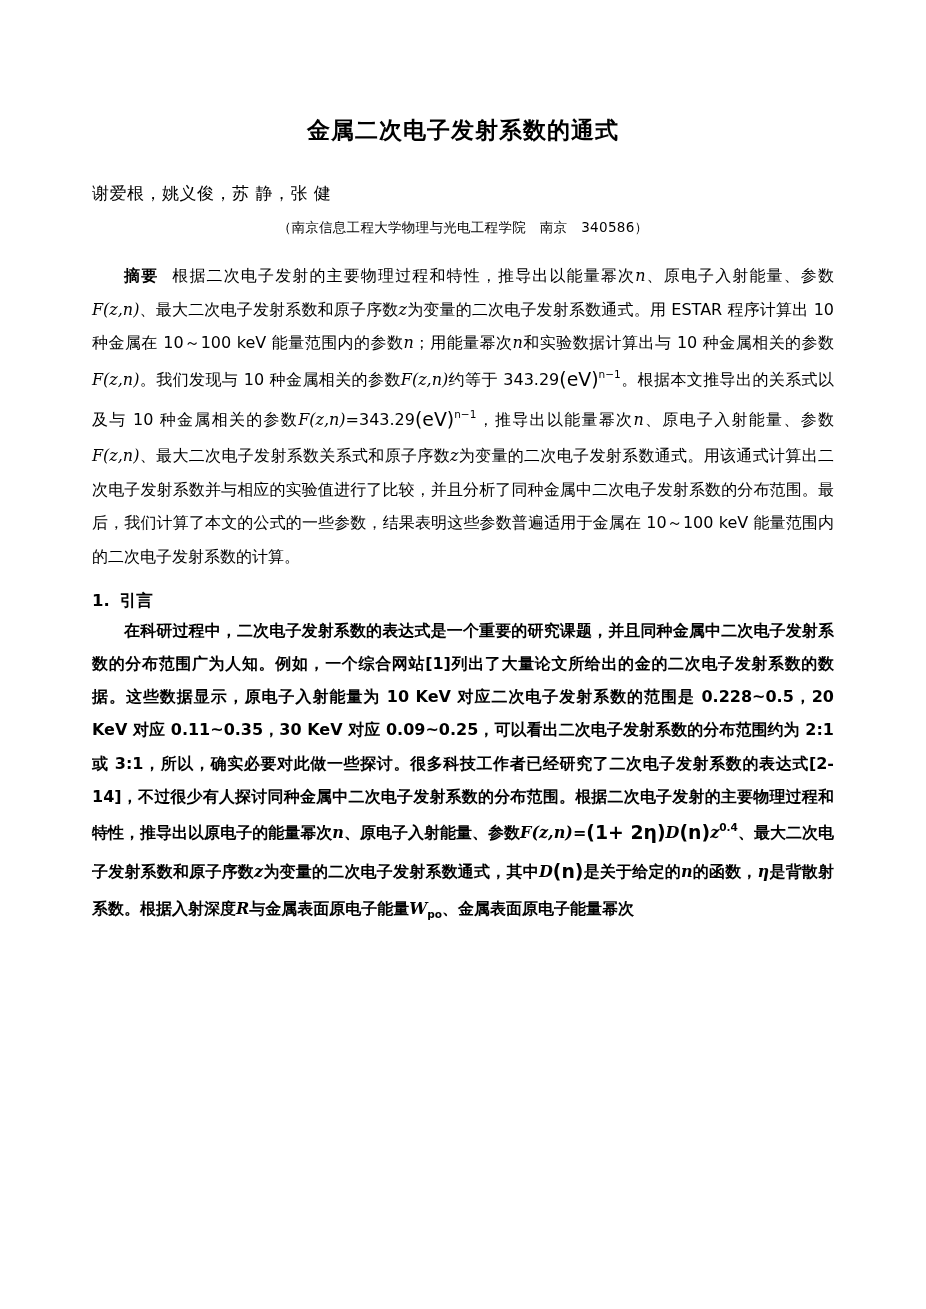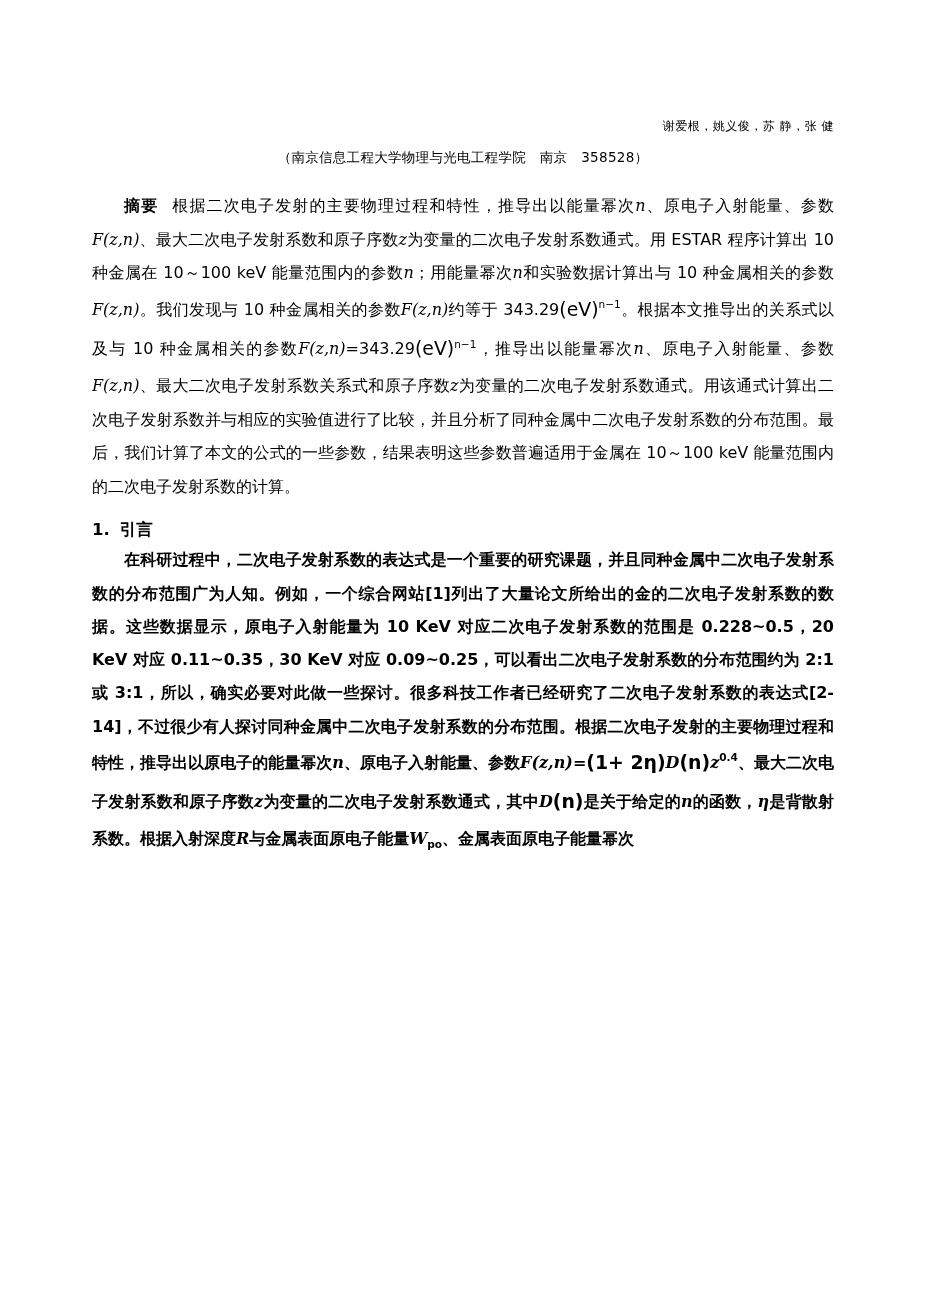--- a/index.html
+++ b/index.html
@@ -21,23 +21,23 @@
   }
   .title {
     text-align: center;
     font-size: 23px;
     font-weight: bold;
     letter-spacing: 1px;
     margin: 18px 0 0 0;
     line-height: 1.4;
   }
   .authors {
-    text-align: right;
-    font-size: 12px;
-    margin-top: 22px;
+    text-align: left;
+    font-size: 17px;
+    margin-top: 36px;
     letter-spacing: 0.5px;
   }
   .affiliation {
     text-align: center;
     font-size: 13.5px;
     margin-top: 14px;
     letter-spacing: 0.3px;
   }
   .abstract {
     margin-top: 22px;
@@ -84,24 +84,25 @@
   .big-paren {
     font-size: 1.18em;
     vertical-align: -0.08em;
   }
 </style>
 </head>
 <body>
 
 <div class="page">
 
+  <h1 class="title">金属二次电子发射系数的通式</h1>
 
   <div class="authors">谢爱根，姚义俊，苏 静，张 健</div>
 
-  <div class="affiliation">（南京信息工程大学物理与光电工程学院　南京　358528）</div>
+  <div class="affiliation">（南京信息工程大学物理与光电工程学院　南京　340586）</div>
 
   <div class="abstract">
     <p>
       <span class="lead">摘要</span><span>根据二次电子发射的主要物理过程和特性，推导出以能量幂次</span><i class="v">n</i><span>、原电子入射能量、参数</span><i class="v">F</i><i class="v">(z,n)</i><span>、最大二次电子发射系数和原子序数</span><i class="v">z</i><span>为变量的二次电子发射系数通式。用 ESTAR 程序计算出 10 种金属在 10～100 keV 能量范围内的参数</span><i class="v">n</i><span>；用能量幂次</span><i class="v">n</i><span>和实验数据计算出与 10 种金属相关的参数</span><i class="v">F</i><i class="v">(z,n)</i><span>。我们发现与 10 种金属相关的参数</span><i class="v">F</i><i class="v">(z,n)</i><span>约等于 343.29</span><span class="big-paren up">(eV)</span><sup>n−1</sup><span>。根据本文推导出的关系式以及与 10 种金属相关的参数</span><i class="v">F</i><i class="v">(z,n)</i><span>=343.29</span><span class="big-paren up">(eV)</span><sup>n−1</sup><span>，推导出以能量幂次</span><i class="v">n</i><span>、原电子入射能量、参数</span><i class="v">F</i><i class="v">(z,n)</i><span>、最大二次电子发射系数关系式和原子序数</span><i class="v">z</i><span>为变量的二次电子发射系数通式。用该通式计算出二次电子发射系数并与相应的实验值进行了比较，并且分析了同种金属中二次电子发射系数的分布范围。最后，我们计算了本文的公式的一些参数，结果表明这些参数普遍适用于金属在 10～100 keV 能量范围内的二次电子发射系数的计算。</span>
     </p>
   </div>
 
   <div class="section-head">
     <span class="num">1.</span><span>引言</span>
   </div>

